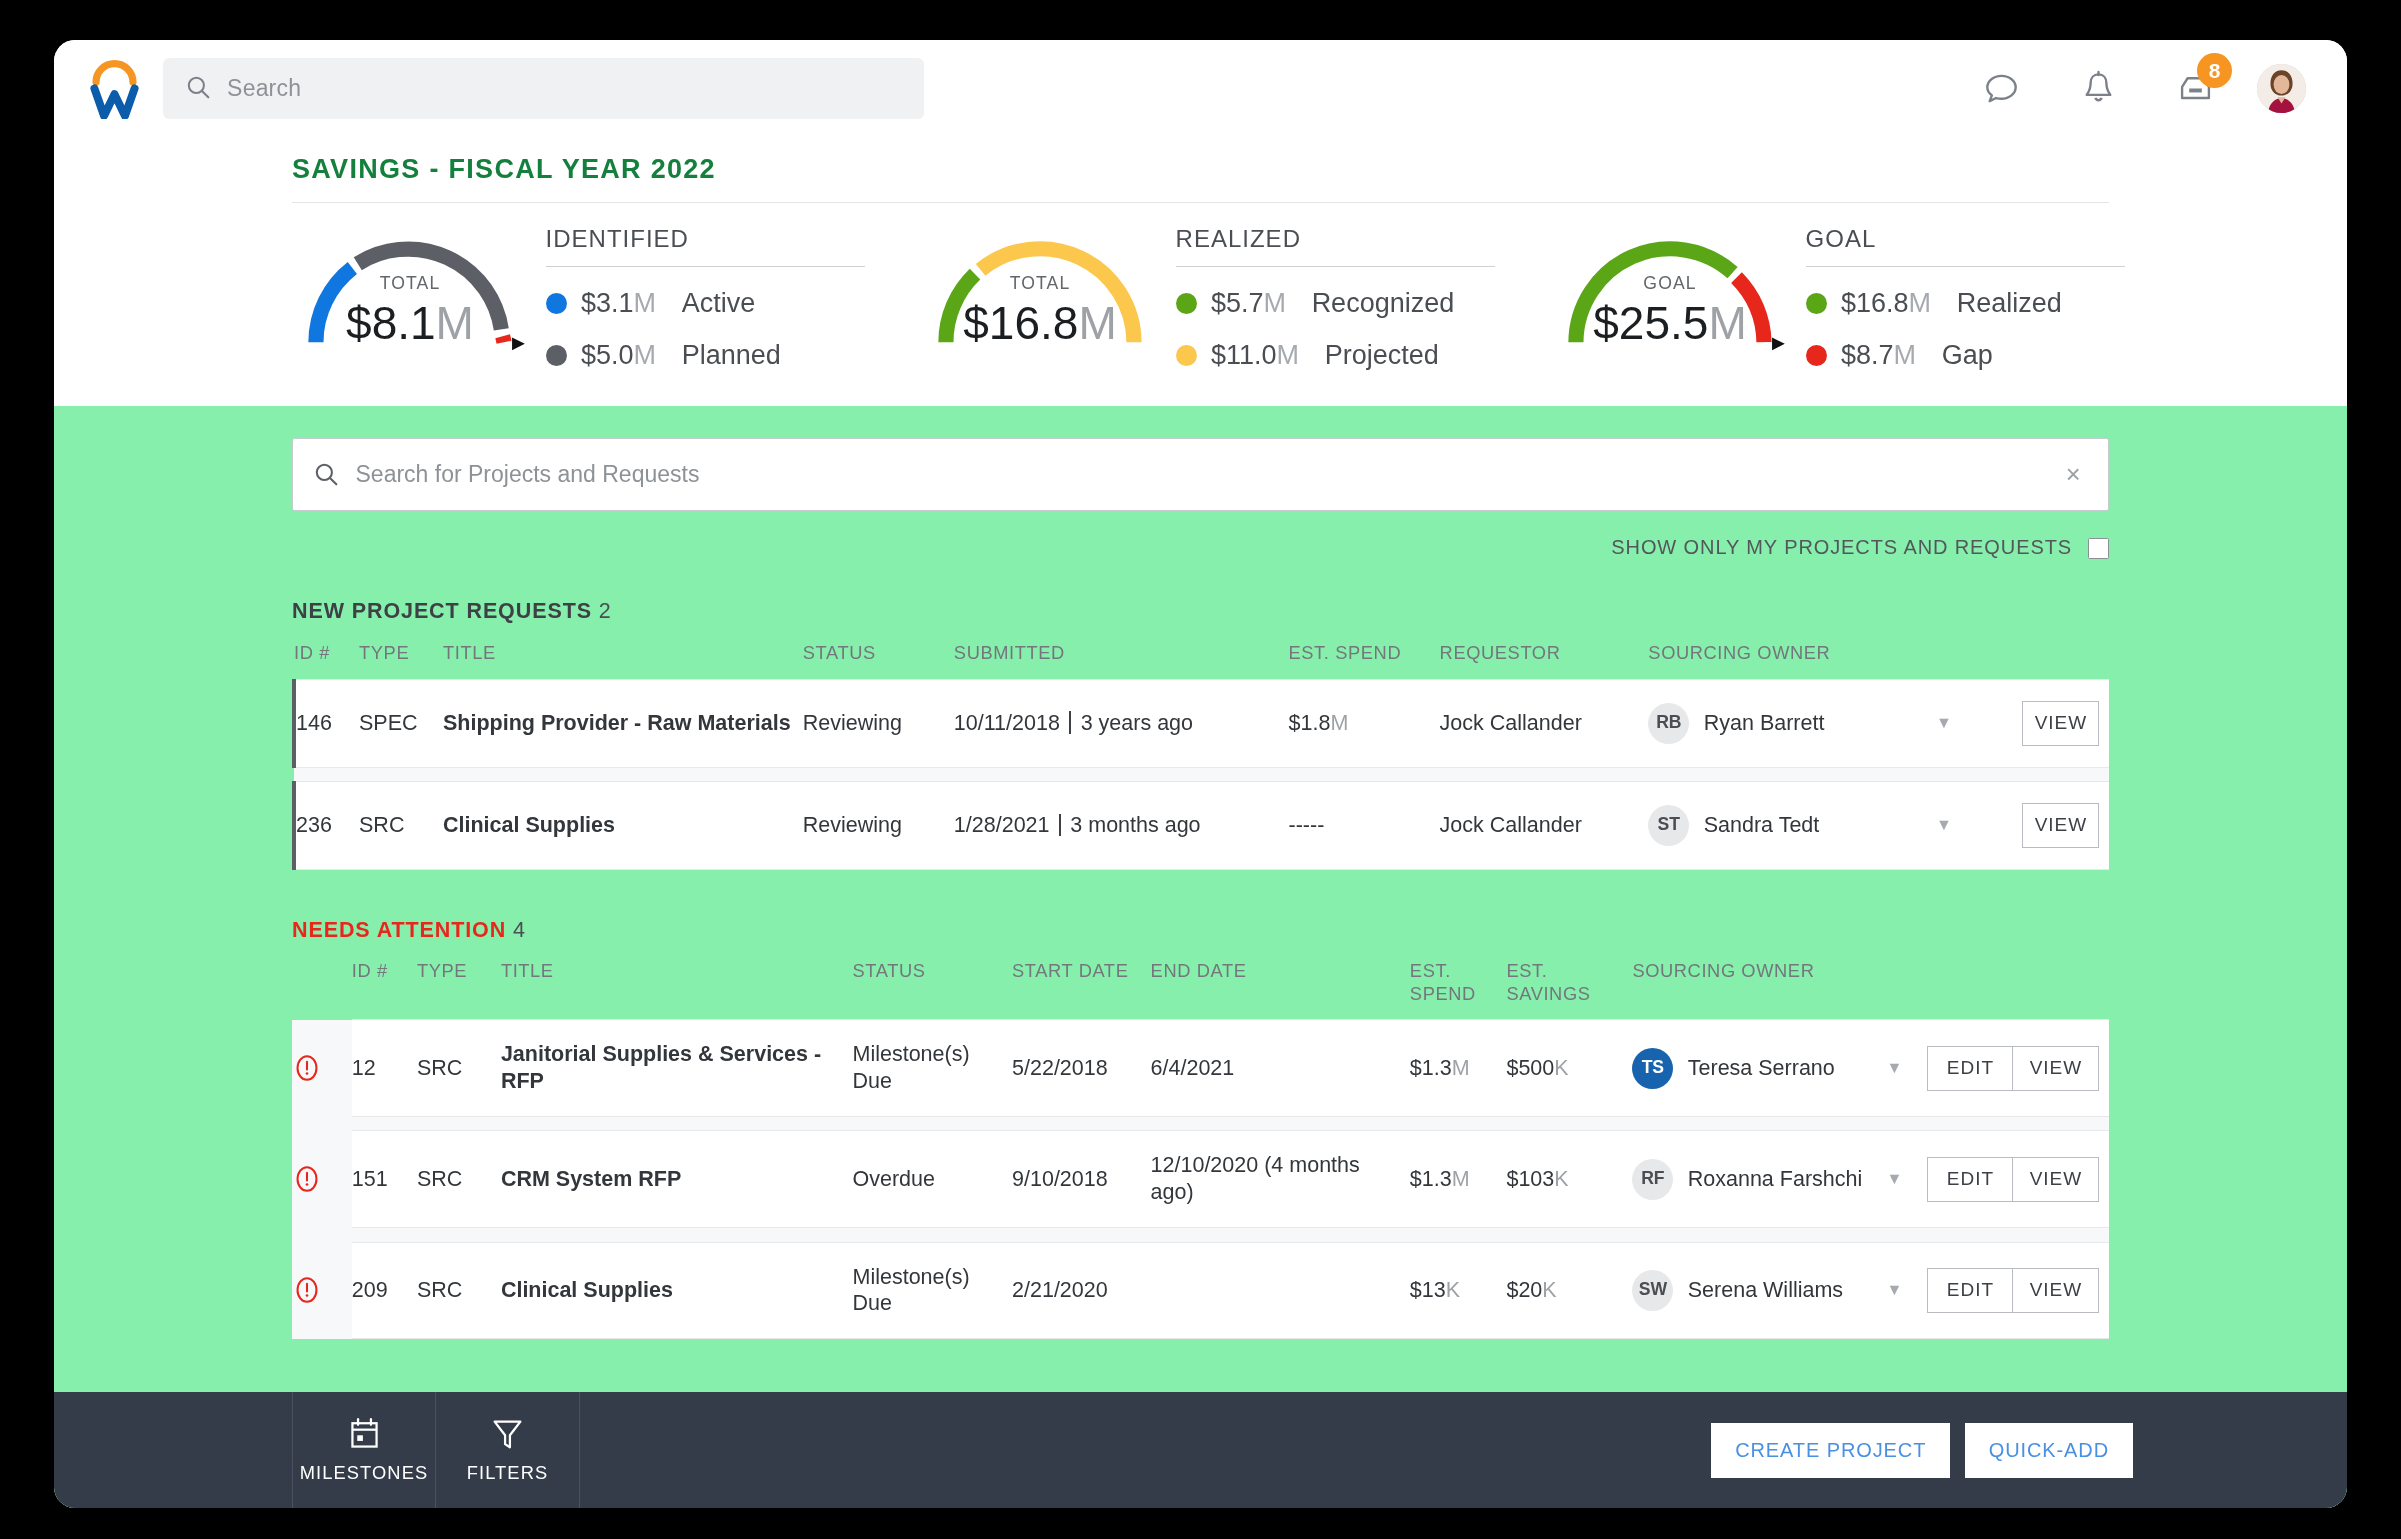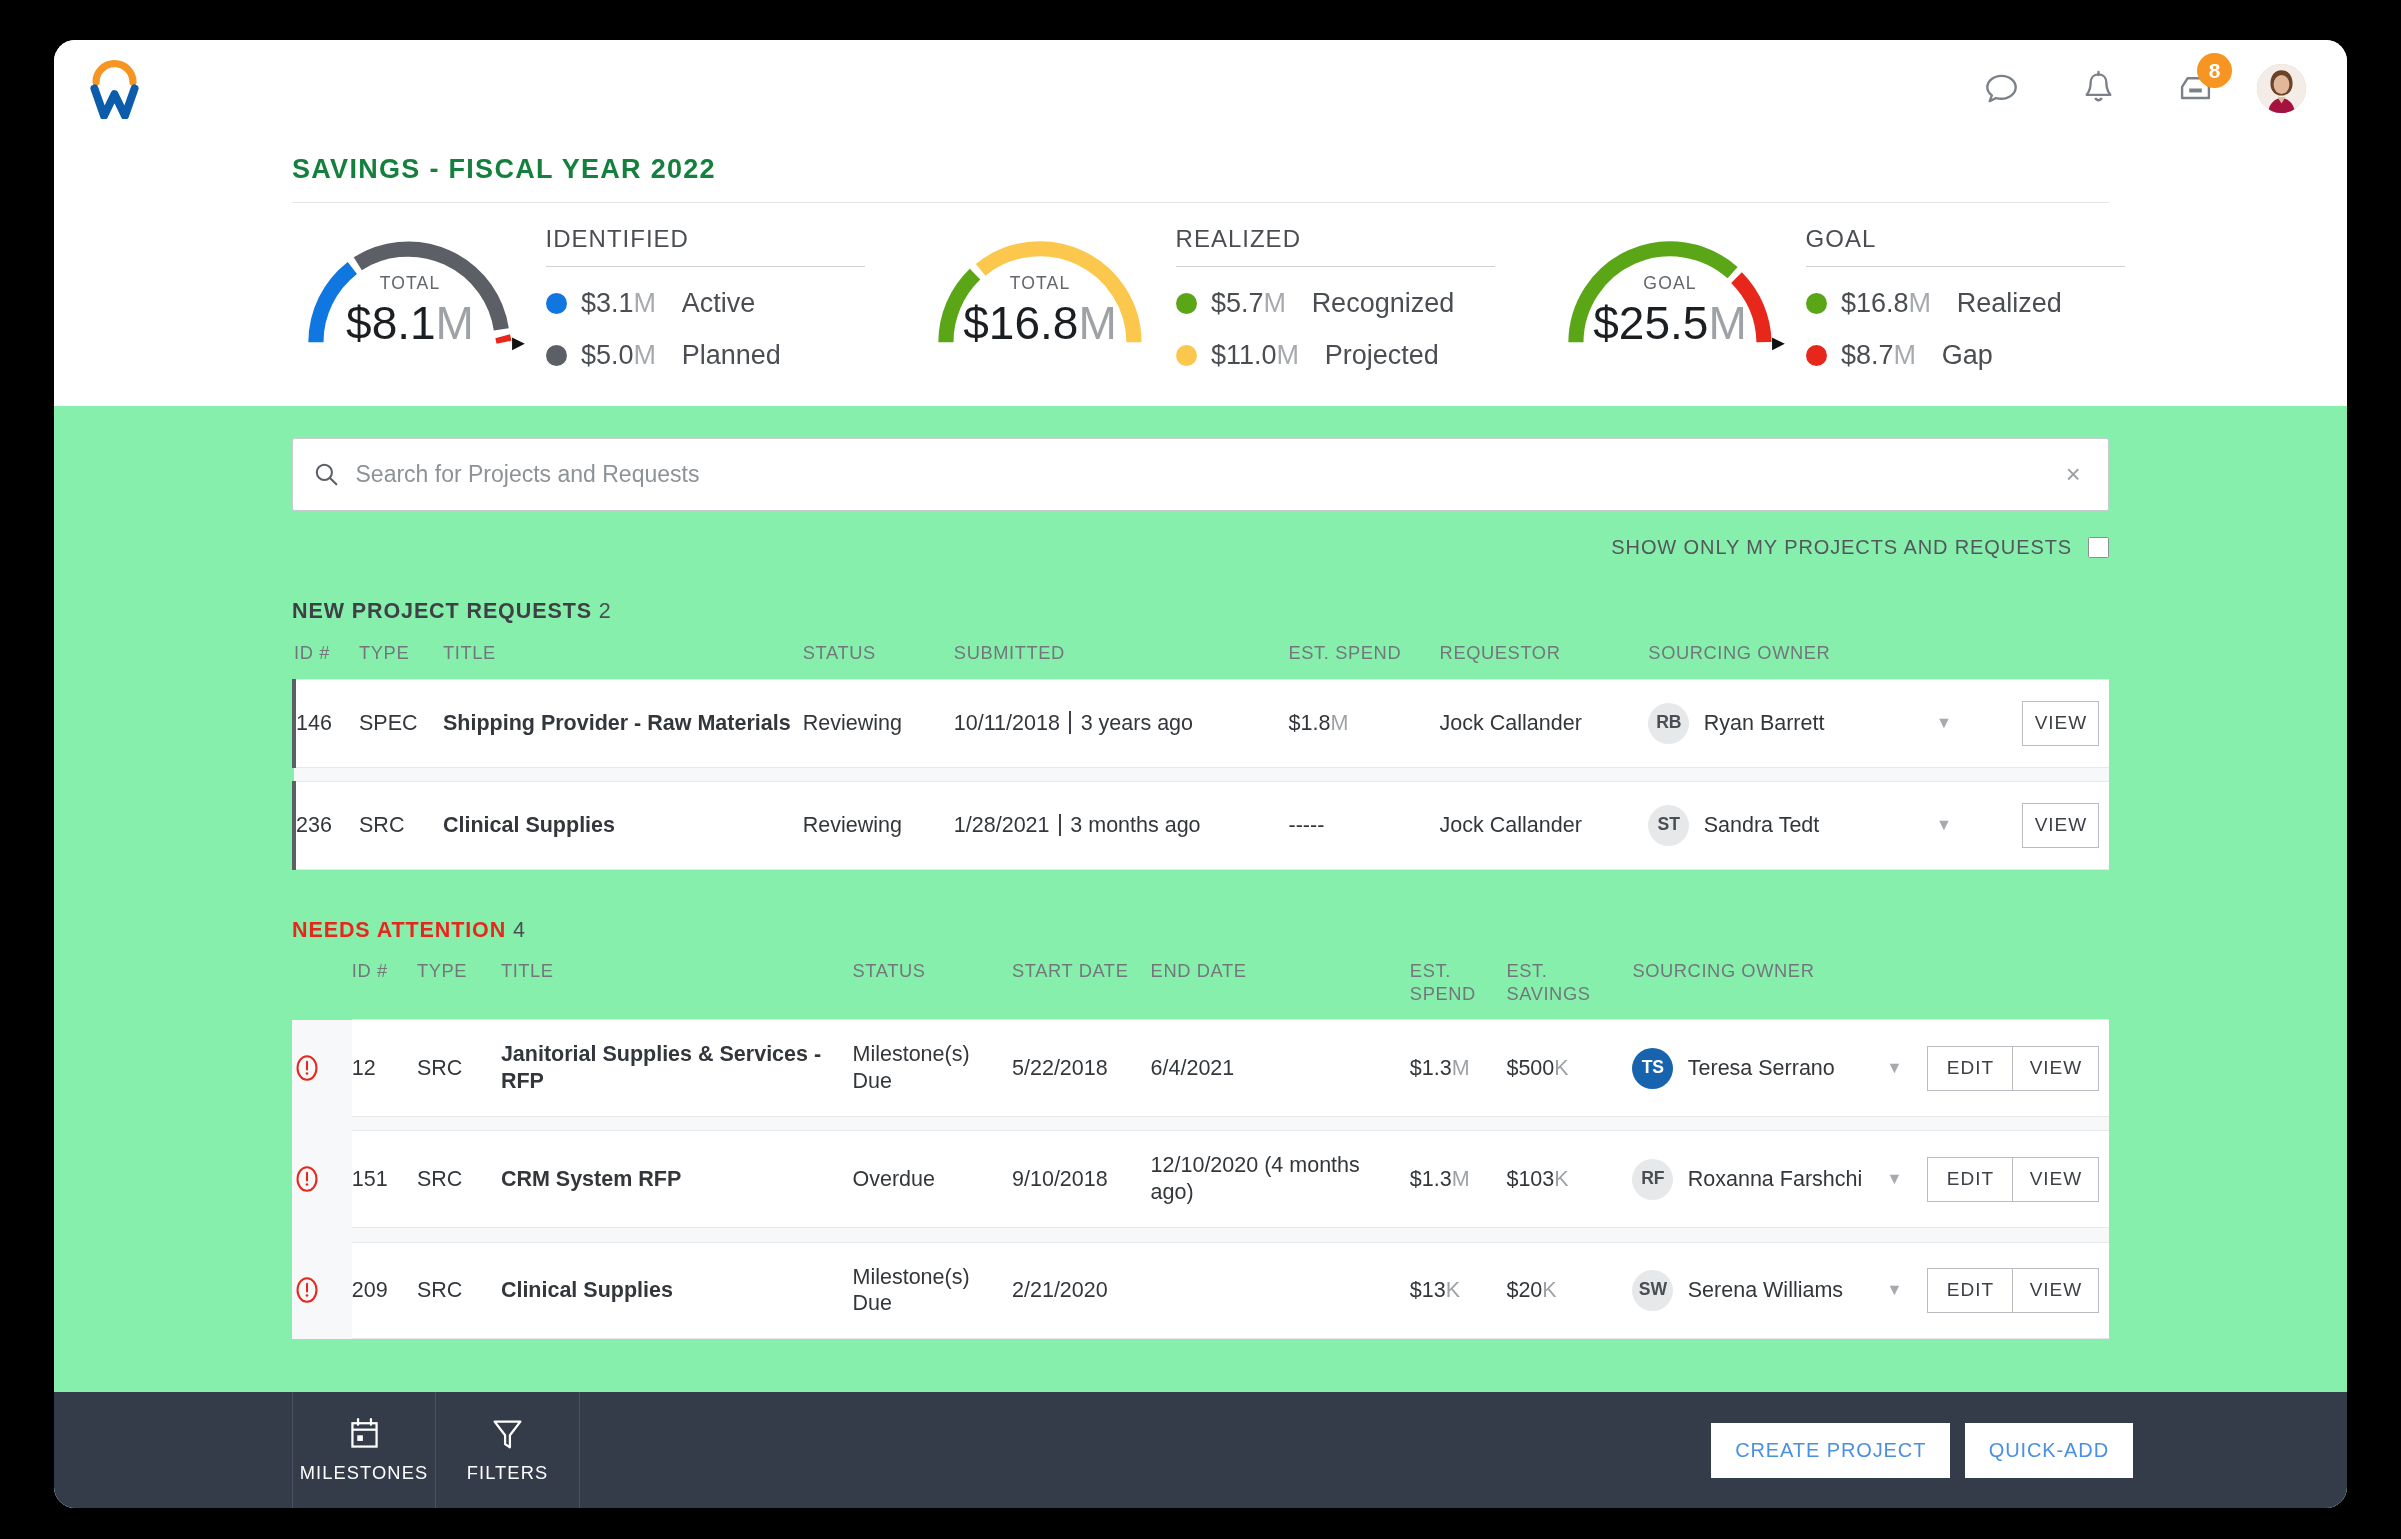--- a/index.html
+++ b/index.html
@@ -123,21 +123,21 @@
     border: 0.8px solid #c7cace;
     border-radius: 2.4px;
     display: flex; align-items: center;
     padding: 0 21px 0 21px;
     gap: 16px;
   }
   .proj-search .ph { font-size: 23px; color: #8d9297; flex: 1 1 auto; }
   .clear-x { font-size: 25.5px; color: #9aa0a6; cursor: pointer; padding: 0 6.4px; }
 
   .only-mine {
-    display: flex; align-items: center; justify-content: flex-end;
+    display: flex; align-items: flex-end; justify-content: flex-end;
     gap: 16px; margin-top: 25.5px;
   }
   .only-mine-label {
     font-size: 20px; color: #53575c; letter-spacing: 0.9px;
   }
   .cbox {
     width: 21px; height: 21px; border: 1.6px solid #8b9096; background: #fff;
     border-radius: 1.6px;
   }
 
@@ -230,20 +230,27 @@
 <div class="app-card">
 
   <div class="topbar">
     <div class="wd-logo">
       <svg viewBox="0 0 66 76" width="53" height="61">
         <path d="M10 30 A23 23 0 0 1 56 30" fill="none" stroke="#f79522" stroke-width="9" stroke-linecap="round"></path>
         <path d="M8 38 L20 72 L33 45 L46 72 L58 38" fill="none" stroke="#0b5cab" stroke-width="10" stroke-linejoin="round" stroke-linecap="round"></path>
       </svg>
     </div>
 
+    <div class="global-search">
+      <svg width="25.5" height="25.5" viewBox="0 0 32 32">
+        <circle cx="13" cy="13" r="9.5" fill="none" stroke="#7b8089" stroke-width="2.6"></circle>
+        <line x1="20" y1="20" x2="28" y2="28" stroke="#7b8089" stroke-width="2.6" stroke-linecap="round"></line>
+      </svg>
+      <span class="ph">Search</span>
+    </div>
 
     <div class="topbar-spacer"></div>
 
     <div class="topbar-icons">
       <div class="ticon">
         <svg width="41" height="41" viewBox="0 0 52 52">
           <path d="M26 10 C36 10 44 16.5 44 24.5 C44 32.5 36 39 26 39 C23.5 39 21.2 38.7 19.1 38.1 L11 42 L13.8 34.8 C10.2 32.2 8 28.6 8 24.5 C8 16.5 16 10 26 10 Z" fill="none" stroke="#7b8089" stroke-width="3" stroke-linejoin="round"></path>
         </svg>
       </div>
       <div class="ticon">

